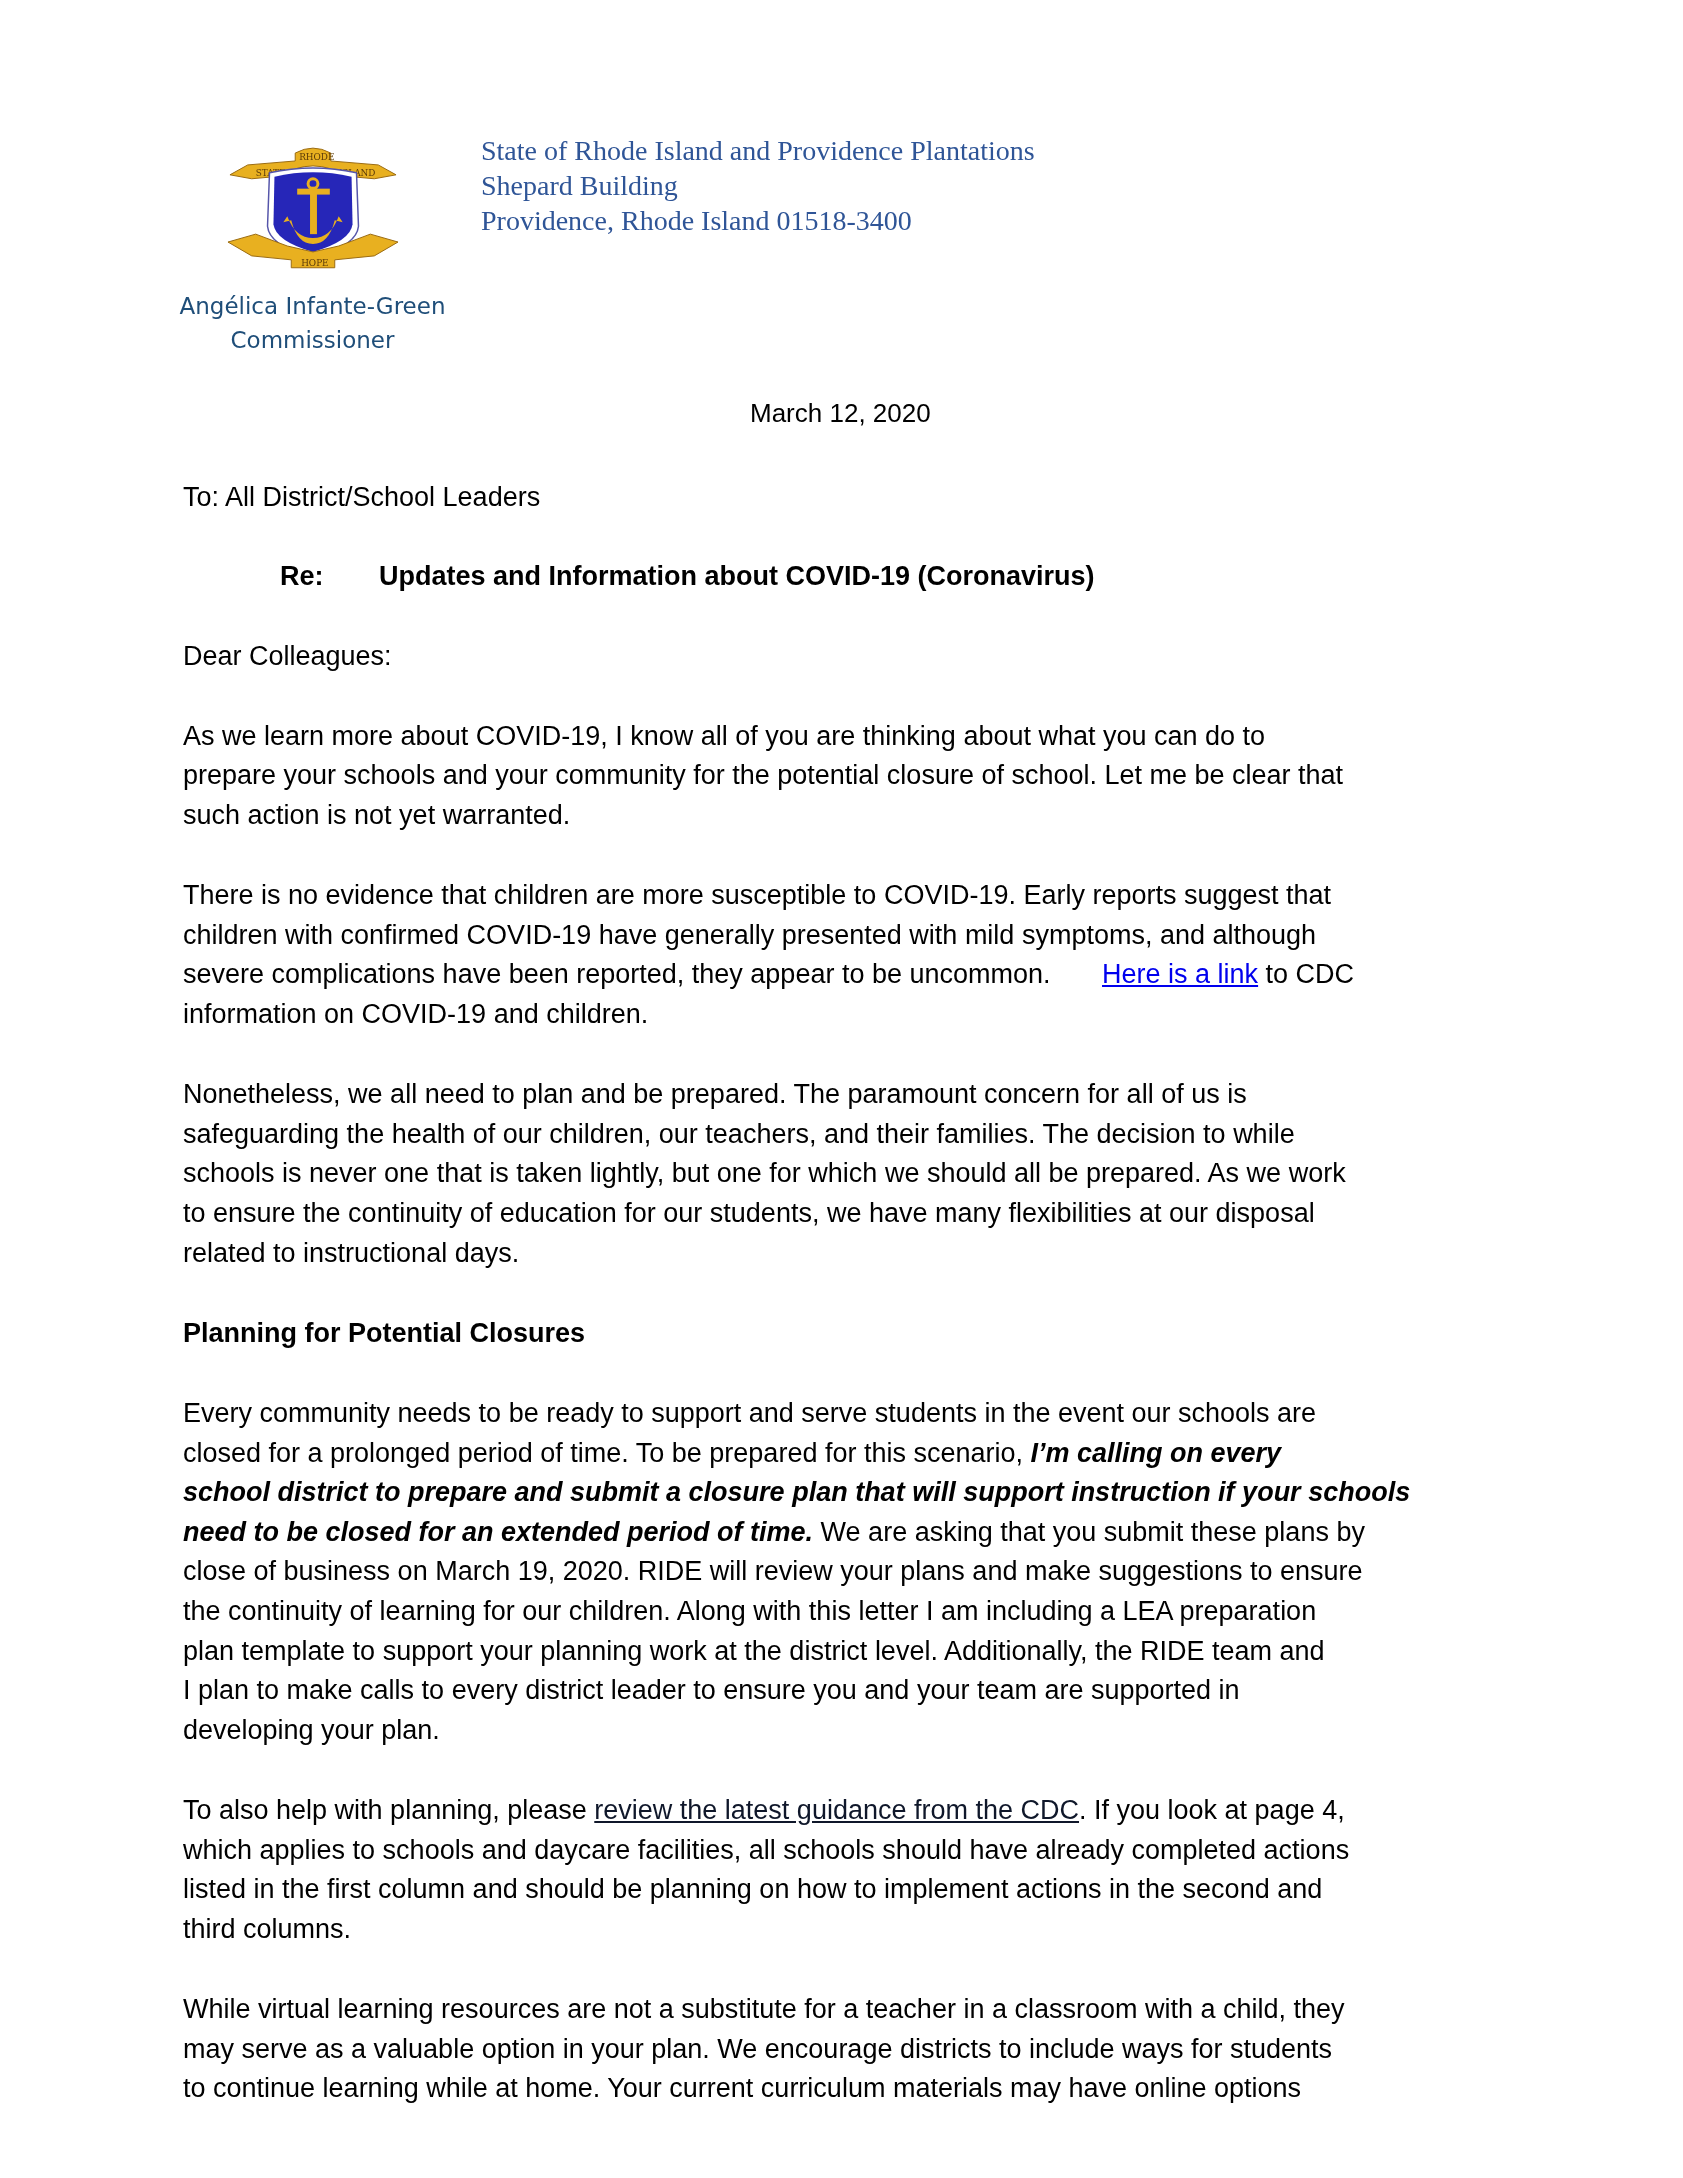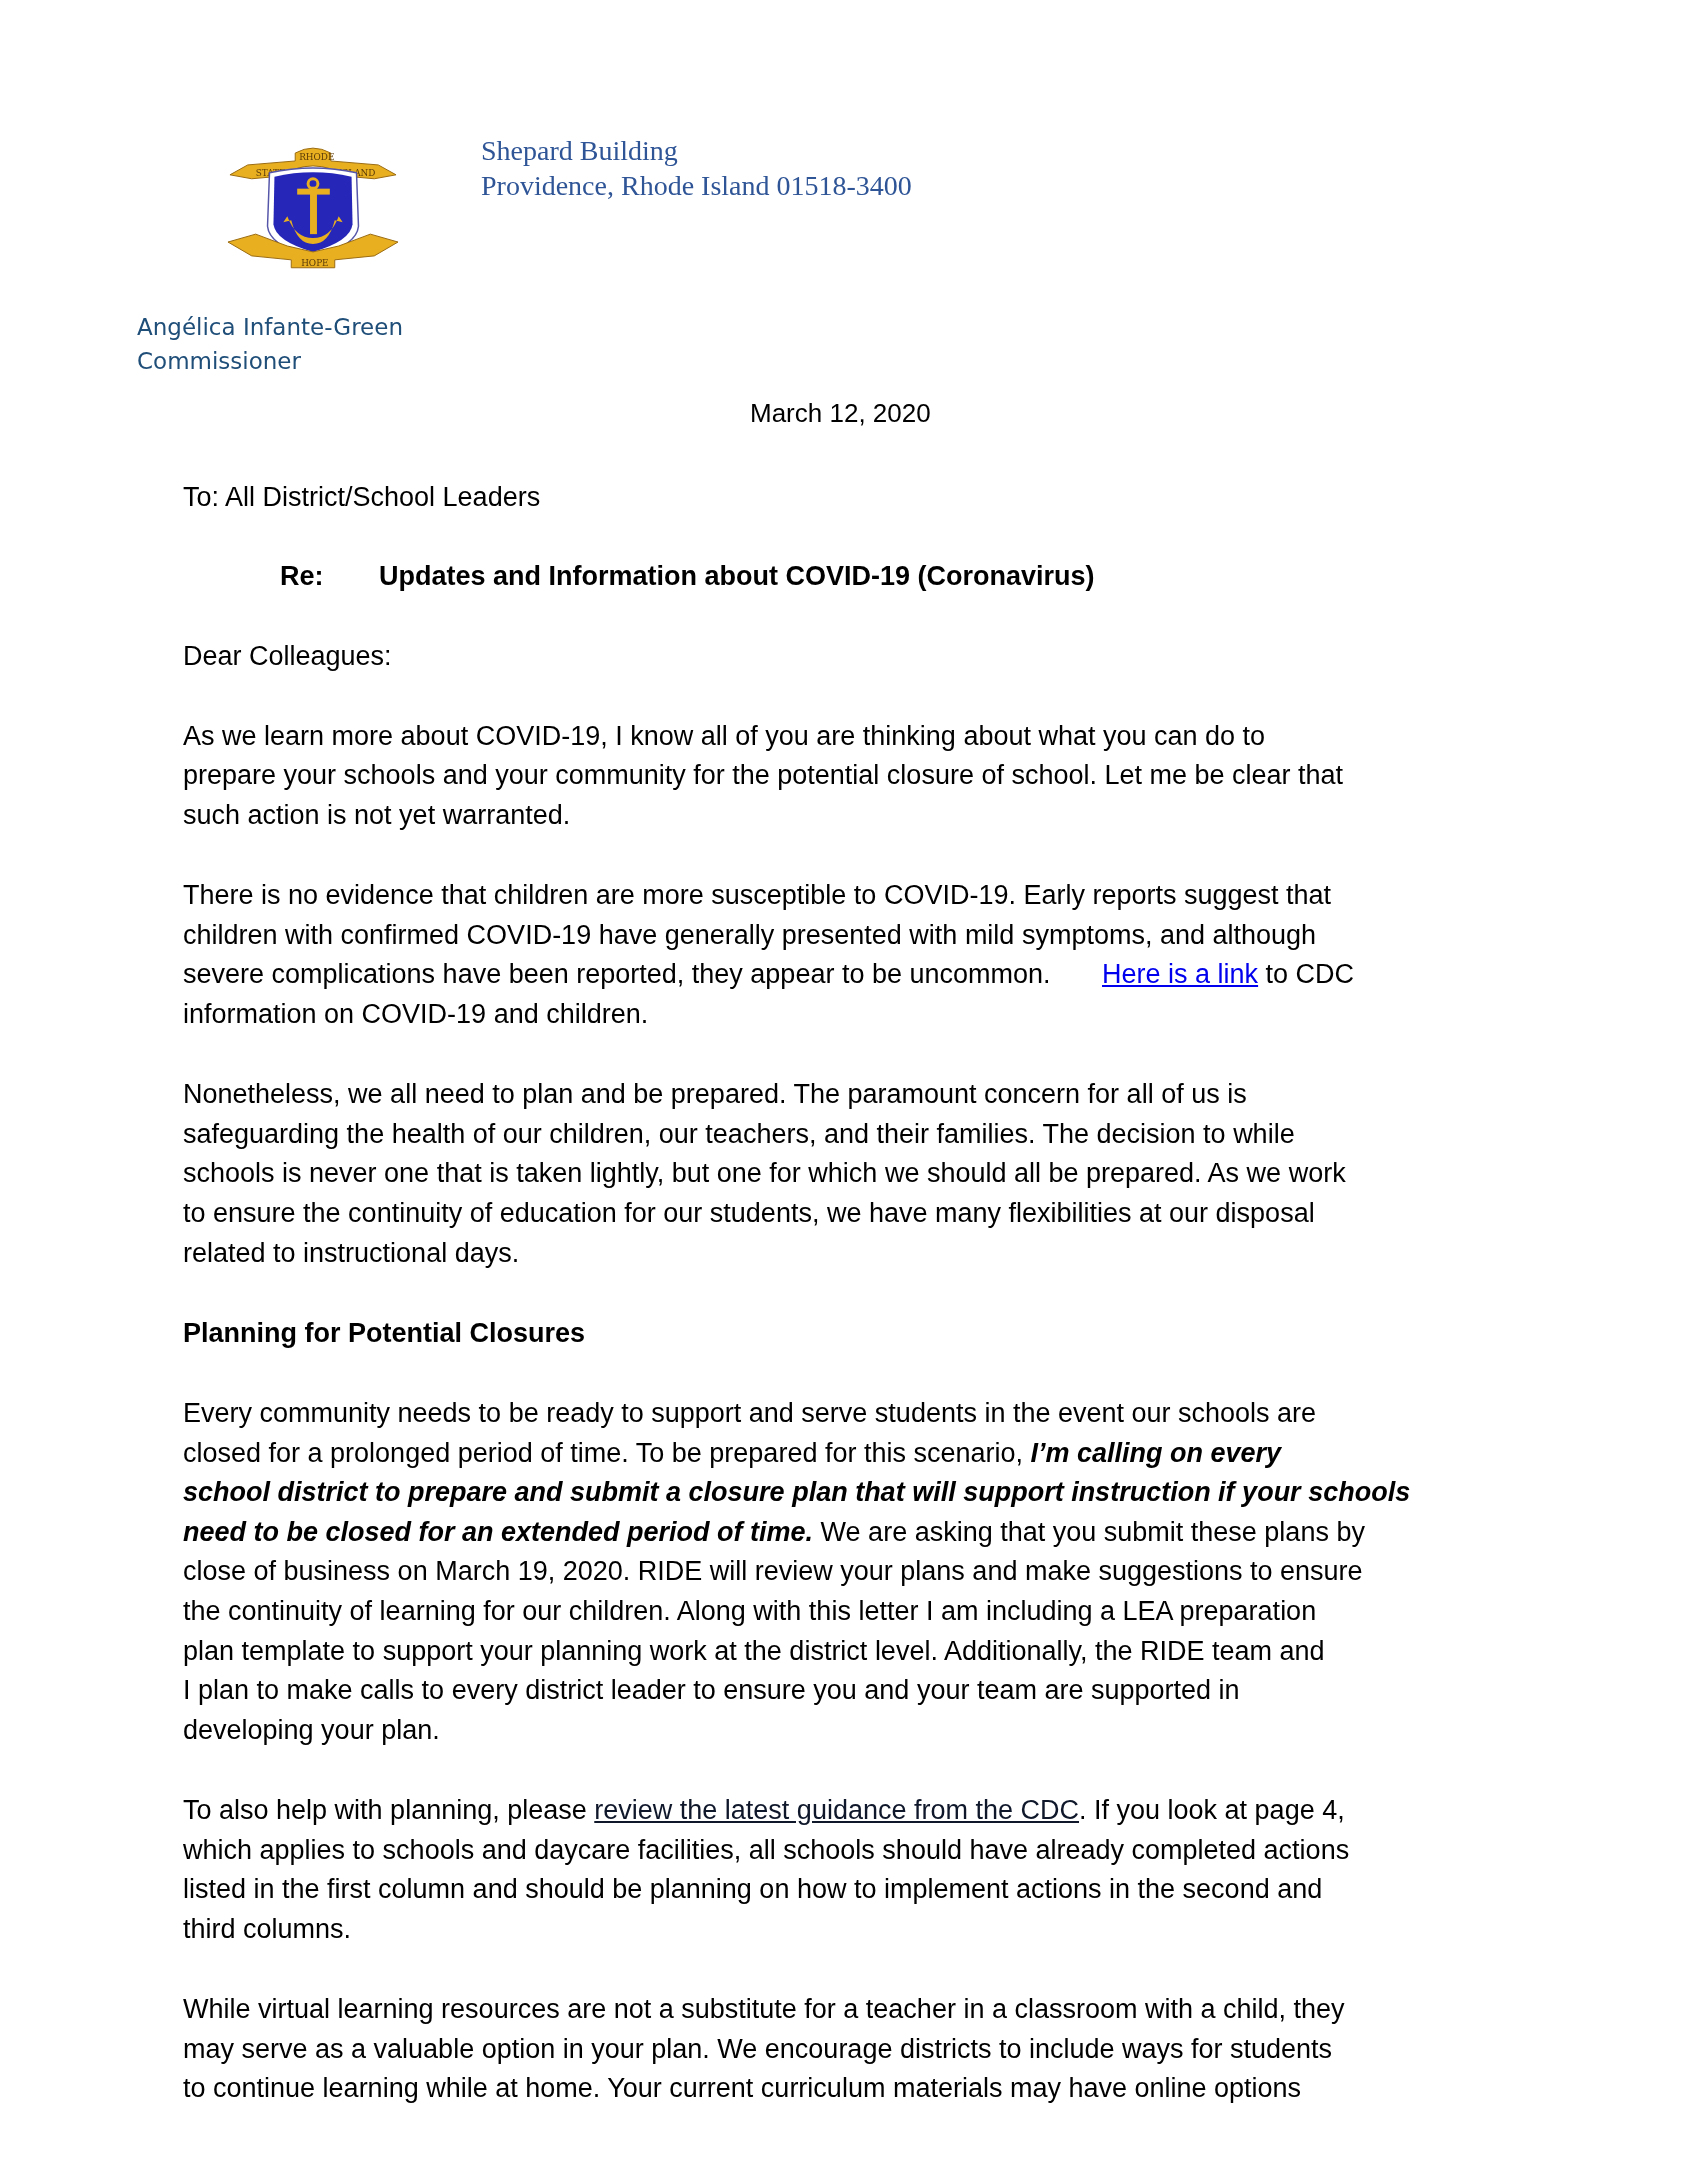--- a/index.html
+++ b/index.html
@@ -1,20 +1,20 @@
 <!DOCTYPE html>
 <html><head>
 <meta charset="utf-8">
 <style>
   html, body { margin: 0; padding: 0; background: #ffffff; }
   body { width: 1683px; height: 2178px; position: relative; overflow: hidden;
          font-family: "Liberation Sans", "DejaVu Sans", sans-serif; color: #000; }
   .seal { position: absolute; left: 226px; top: 135px; width: 174px; height: 135px; }
-  .commish { position: absolute; left: 137px; width: 327px; text-align: left;
-             color: #1f4e79; font-size: 23px; font-family: "DejaVu Sans", sans-serif; margin-top: 21px; }
+  .commish { position: absolute; left: 149px; width: 327px; text-align: center;
+             color: #1f4e79; font-size: 23px; font-family: "DejaVu Sans", sans-serif; }
   .commish.name { top: 293px; }
   .commish.title { top: 327px; }
   .hdr { position: absolute; left: 481px; top: 133px; color: #2f5597;
          font-family: "Liberation Serif", "DejaVu Serif", serif; font-size: 28px; line-height: 35px; }
   .hdr div { white-space: nowrap; }
   .date { position: absolute; left: 750px; top: 398px; font-size: 26px; }
   .body { position: absolute; left: 183px; top: 0; width: 1317px; font-size: 27px; }
   .ln { position: absolute; left: 0; white-space: nowrap; line-height: 40px; }
   .bold { font-weight: bold; }
   .bi { font-weight: bold; font-style: italic; }
@@ -42,20 +42,21 @@
   <path d="M62 82 Q70 104 88 104 Q106 104 114 82 L118 88 L110 86 Q104 110 88 110 Q72 110 66 86 L58 88 Z" fill="#e8b020"></path>
 
   <path d="M2 108 L30 100 L62 112 L88 118 L114 112 L146 100 L174 108 L150 122 L110 126 L110 134 L66 134 L66 126 L26 122 Z" fill="#e8b020" stroke="#9a6a10" stroke-width="1"></path>
   <text x="76" y="132" font-size="9" font-family="DejaVu Serif, serif" fill="#5a3a08">HOPE</text>
 </svg>
 
 <div class="commish name">Angélica Infante-Green</div>
 <div class="commish title">Commissioner</div>
 
 <div class="hdr">
+  <div>State of Rhode Island and Providence Plantations</div>
   <div>Shepard Building</div>
   <div>Providence, Rhode Island 01518-3400</div>
 </div>
 
 <div class="date">March 12, 2020</div>
 
 <div class="body">
   <div class="ln" style="top:477px">To:  All District/School Leaders</div>
 
   <div class="ln bold" style="top:556px; width:1317px;">

